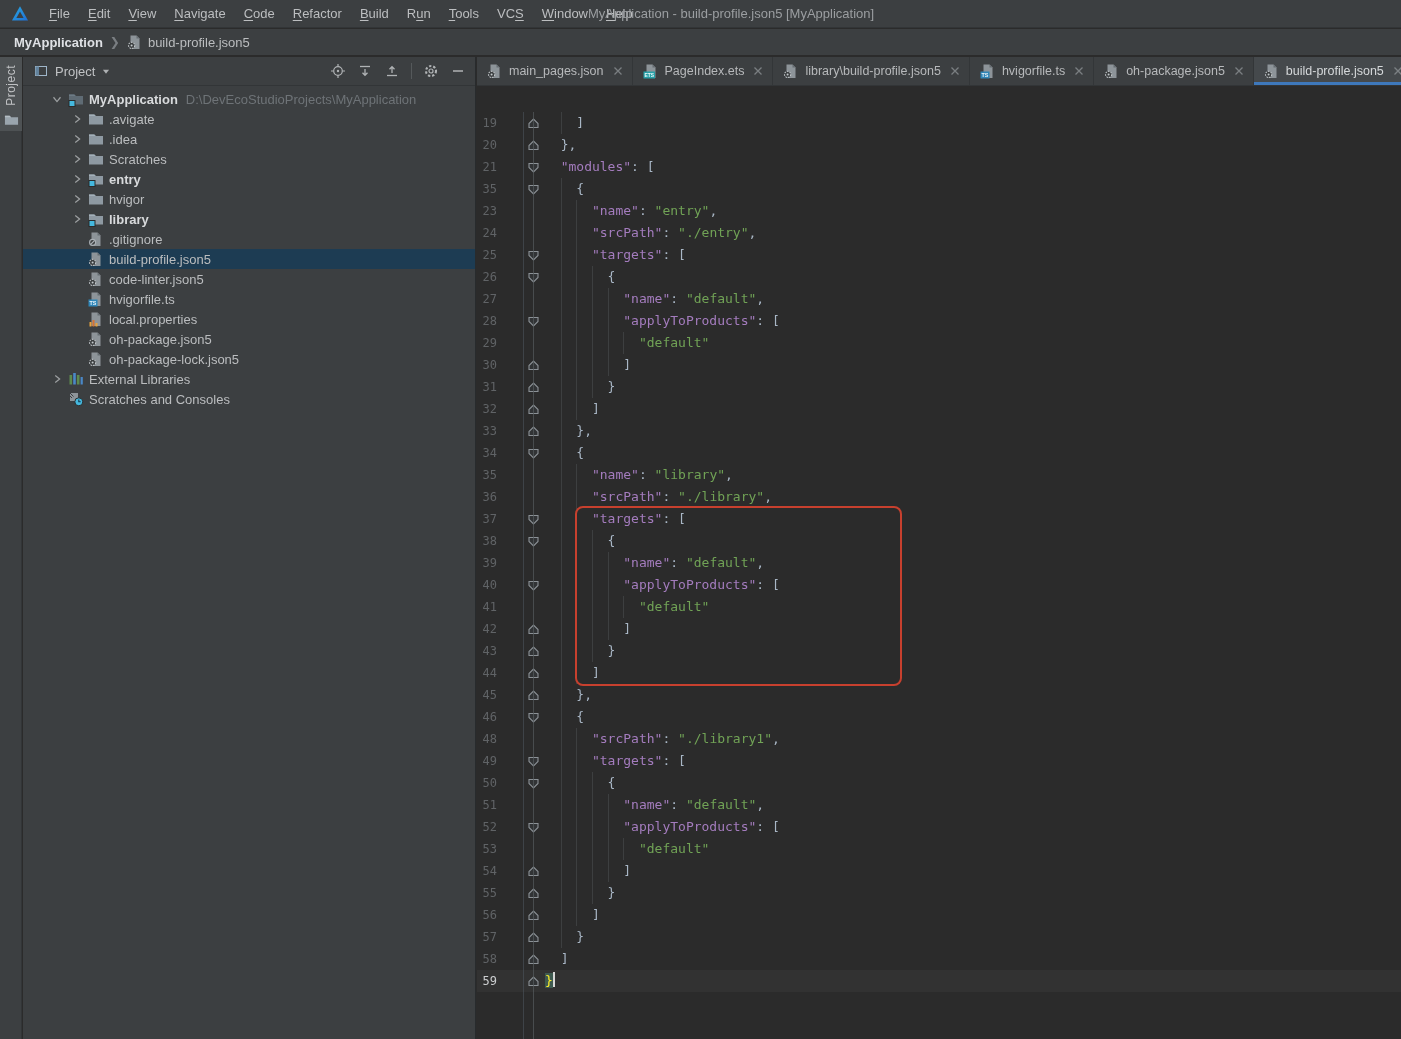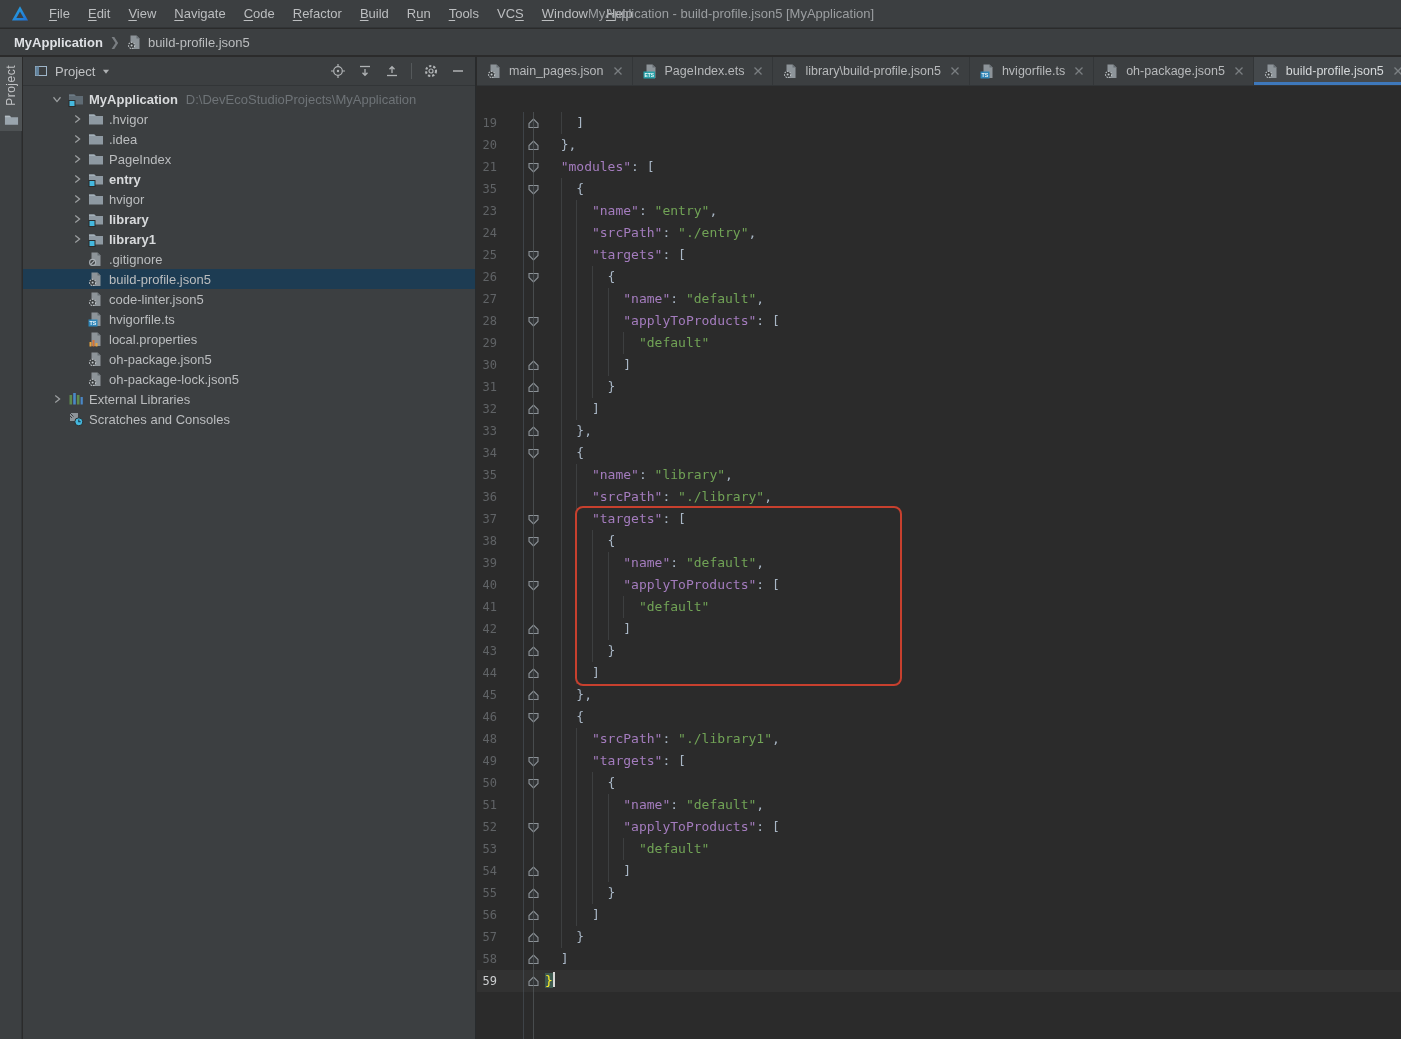--- a/index.html
+++ b/index.html
@@ -264,21 +264,21 @@
             <svg viewBox="0 0 16 16" width="14" height="14">
               <path d="M6 4l5 4-5 4" fill="none" stroke="#9da0a2" stroke-width="1.4"></path>
             </svg>
           </span>
           <span class="icon">
             <svg viewBox="0 0 16 16" width="16" height="16">
     <path d="M1 3.5h5.3l1.5 1.6H15v8.5H1z" fill="#8e99a2"></path>
     <path d="M1 3.5h5.3l1.5 1.6H1z" fill="#8e99a2" style="filter:brightness(1.15)"></path>
     </svg>
           </span>
-    <span class="label">.hvigor</span>
+    <span class="label">.avigate</span>
   </div>
         <div class="tree-row" style="padding-left:44px">
     <span class="chevron">
             <svg viewBox="0 0 16 16" width="14" height="14">
               <path d="M6 4l5 4-5 4" fill="none" stroke="#9da0a2" stroke-width="1.4"></path>
             </svg>
           </span>
           <span class="icon">
             <svg viewBox="0 0 16 16" width="16" height="16">
     <path d="M1 3.5h5.3l1.5 1.6H15v8.5H1z" fill="#8e99a2"></path>
@@ -292,21 +292,21 @@
             <svg viewBox="0 0 16 16" width="14" height="14">
               <path d="M6 4l5 4-5 4" fill="none" stroke="#9da0a2" stroke-width="1.4"></path>
             </svg>
           </span>
           <span class="icon">
             <svg viewBox="0 0 16 16" width="16" height="16">
     <path d="M1 3.5h5.3l1.5 1.6H15v8.5H1z" fill="#8e99a2"></path>
     <path d="M1 3.5h5.3l1.5 1.6H1z" fill="#8e99a2" style="filter:brightness(1.15)"></path>
     </svg>
           </span>
-    <span class="label">PageIndex</span>
+    <span class="label">Scratches</span>
   </div>
         <div class="tree-row bold" style="padding-left:44px">
     <span class="chevron">
             <svg viewBox="0 0 16 16" width="14" height="14">
               <path d="M6 4l5 4-5 4" fill="none" stroke="#9da0a2" stroke-width="1.4"></path>
             </svg>
           </span>
           <span class="icon">
             <svg viewBox="0 0 16 16" width="16" height="16">
     <path d="M1 3.5h5.3l1.5 1.6H15v8.5H1z" fill="#8e99a2"></path>
@@ -337,35 +337,20 @@
             </svg>
           </span>
           <span class="icon">
             <svg viewBox="0 0 16 16" width="16" height="16">
     <path d="M1 3.5h5.3l1.5 1.6H15v8.5H1z" fill="#8e99a2"></path>
     <path d="M1 3.5h5.3l1.5 1.6H1z" fill="#8e99a2" style="filter:brightness(1.15)"></path>
     <rect x="1" y="9.5" width="6" height="6" fill="#45b8de" stroke="#2b2b2b" stroke-width="1"></rect>
             </svg>
           </span>
     <span class="label">library</span>
-  </div>
-        <div class="tree-row bold" style="padding-left:44px">
-    <span class="chevron">
-            <svg viewBox="0 0 16 16" width="14" height="14">
-              <path d="M6 4l5 4-5 4" fill="none" stroke="#9da0a2" stroke-width="1.4"></path>
-            </svg>
-          </span>
-          <span class="icon">
-            <svg viewBox="0 0 16 16" width="16" height="16">
-    <path d="M1 3.5h5.3l1.5 1.6H15v8.5H1z" fill="#8e99a2"></path>
-    <path d="M1 3.5h5.3l1.5 1.6H1z" fill="#8e99a2" style="filter:brightness(1.15)"></path>
-    <rect x="1" y="9.5" width="6" height="6" fill="#45b8de" stroke="#2b2b2b" stroke-width="1"></rect>
-            </svg>
-          </span>
-    <span class="label">library1</span>
   </div>
         <div class="tree-row" style="padding-left:44px">
     <span class="chevron"></span>
           <span class="icon">
             <svg viewBox="0 0 16 16" width="16" height="16">
     <path d="M3.5 1.5h6l3 3v10.5h-9z" fill="#8d9499"></path>
     <path d="M9.5 1.5v3h3z" fill="#666d72"></path>
     <circle cx="4.6" cy="11.4" r="3" fill="#3c3f41" stroke="#aab0b5" stroke-width="1.1"></circle>
               <line x1="2.5" y1="13.5" x2="6.7" y2="9.3" stroke="#aab0b5" stroke-width="1.1"></line>
             </svg>

